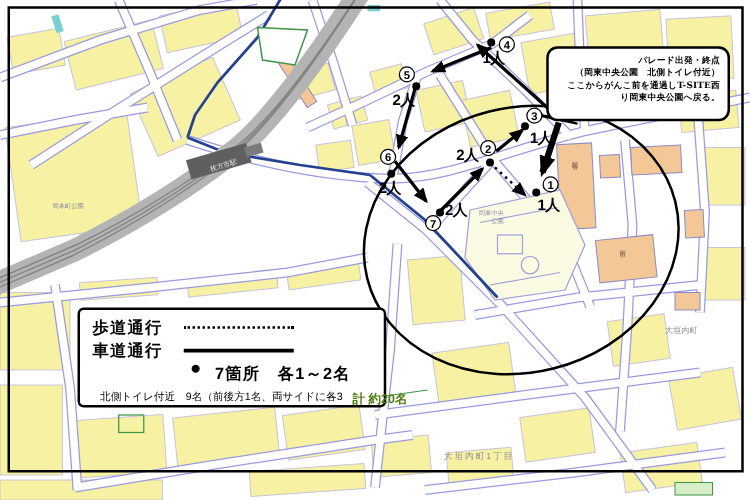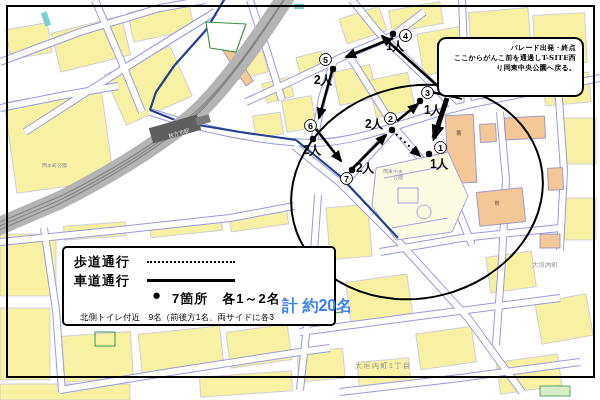--- a/index.html
+++ b/index.html
@@ -11,28 +11,28 @@
   .mnum{position:absolute;width:13px;height:13px;border:1.6px solid #000;border-radius:50%;
         background:#fff;display:flex;align-items:center;justify-content:center;
         font-size:9px;font-weight:bold;color:#000;z-index:4;box-sizing:border-box;}
   .mcount{position:absolute;font-size:12px;font-weight:bold;color:#000;z-index:4;
           white-space:nowrap;letter-spacing:-0.5px;}
   .callout{position:absolute;left:437px;top:37px;width:147px;height:60px;background:#fff;
            border:2px solid #000;border-radius:9px;z-index:5;box-sizing:border-box;
            padding:4px 6px;font-family:"DejaVu Serif",serif;}
   .callout .cl{font-size:7px;font-weight:bold;line-height:10px;color:#000;white-space:nowrap;
                letter-spacing:.2px;text-align:right;}
-  .legend{position:absolute;left:62px;top:246px;width:274px;height:80px;background:#fff;
+  .legend{position:absolute;left:62px;top:246px;width:247px;height:80px;background:#fff;
           border:2px solid #000;border-radius:5px;z-index:5;box-sizing:border-box;}
   .lg-label{position:absolute;font-weight:bold;font-size:13px;color:#000;white-space:nowrap;letter-spacing:1px;}
   .lg-dotted{position:absolute;left:83px;top:13px;width:88px;border-top:2.5px dotted #000;}
   .lg-solid{position:absolute;left:83px;top:31px;width:88px;border-top:3px solid #000;}
   .lg-bullet{position:absolute;left:88px;top:39px;font-size:15px;color:#000;line-height:1;}
   .lg-note{position:absolute;left:16px;top:64px;font-size:8.5px;color:#000;white-space:nowrap;}
-  .lg-total{position:absolute;left:218px;top:48px;font-size:16px;font-weight:bold;color:#3b82f6;white-space:nowrap;}
+  .lg-total{position:absolute;left:218px;top:64px;font-size:10px;font-weight:bold;color:#4d7c0f;white-space:nowrap;}
 </style>
 </head>
 <body>
 
 <div class="stage">
 
   <svg width="600" height="400" viewBox="0 0 600 400">
     <defs>
       <marker id="ah" markerWidth="14" markerHeight="12" refX="10" refY="5" orient="auto" markerUnits="userSpaceOnUse">
         <path d="M0,0 L12,5 L0,10 Z" fill="#000"></path>
@@ -268,20 +268,21 @@
     </div>
   <div class="mcount" style="left:303px;top:142px;">2人</div>
 
   <div class="mnum" style="left:340px;top:172px;">
       <span>7</span>
     </div>
   <div class="mcount" style="left:356px;top:160px;">2人</div>
 
   <div class="callout">
     <div class="cl">パレード出発・終点</div>
+    <div class="cl">（岡東中央公園　北側トイレ付近）</div>
     <div class="cl">ここからがんこ前を通過しT-SITE西</div>
     <div class="cl">り岡東中央公園へ戻る。</div>
   </div>
 
   <div class="legend">
     <div class="lg-label" style="left:10px;top:5px;">歩道通行</div>
     <div class="lg-dotted"></div>
     <div class="lg-label" style="left:10px;top:24px;text-align:center;">車道通行</div>
     <div class="lg-solid"></div>
     <div class="lg-bullet">●</div>

